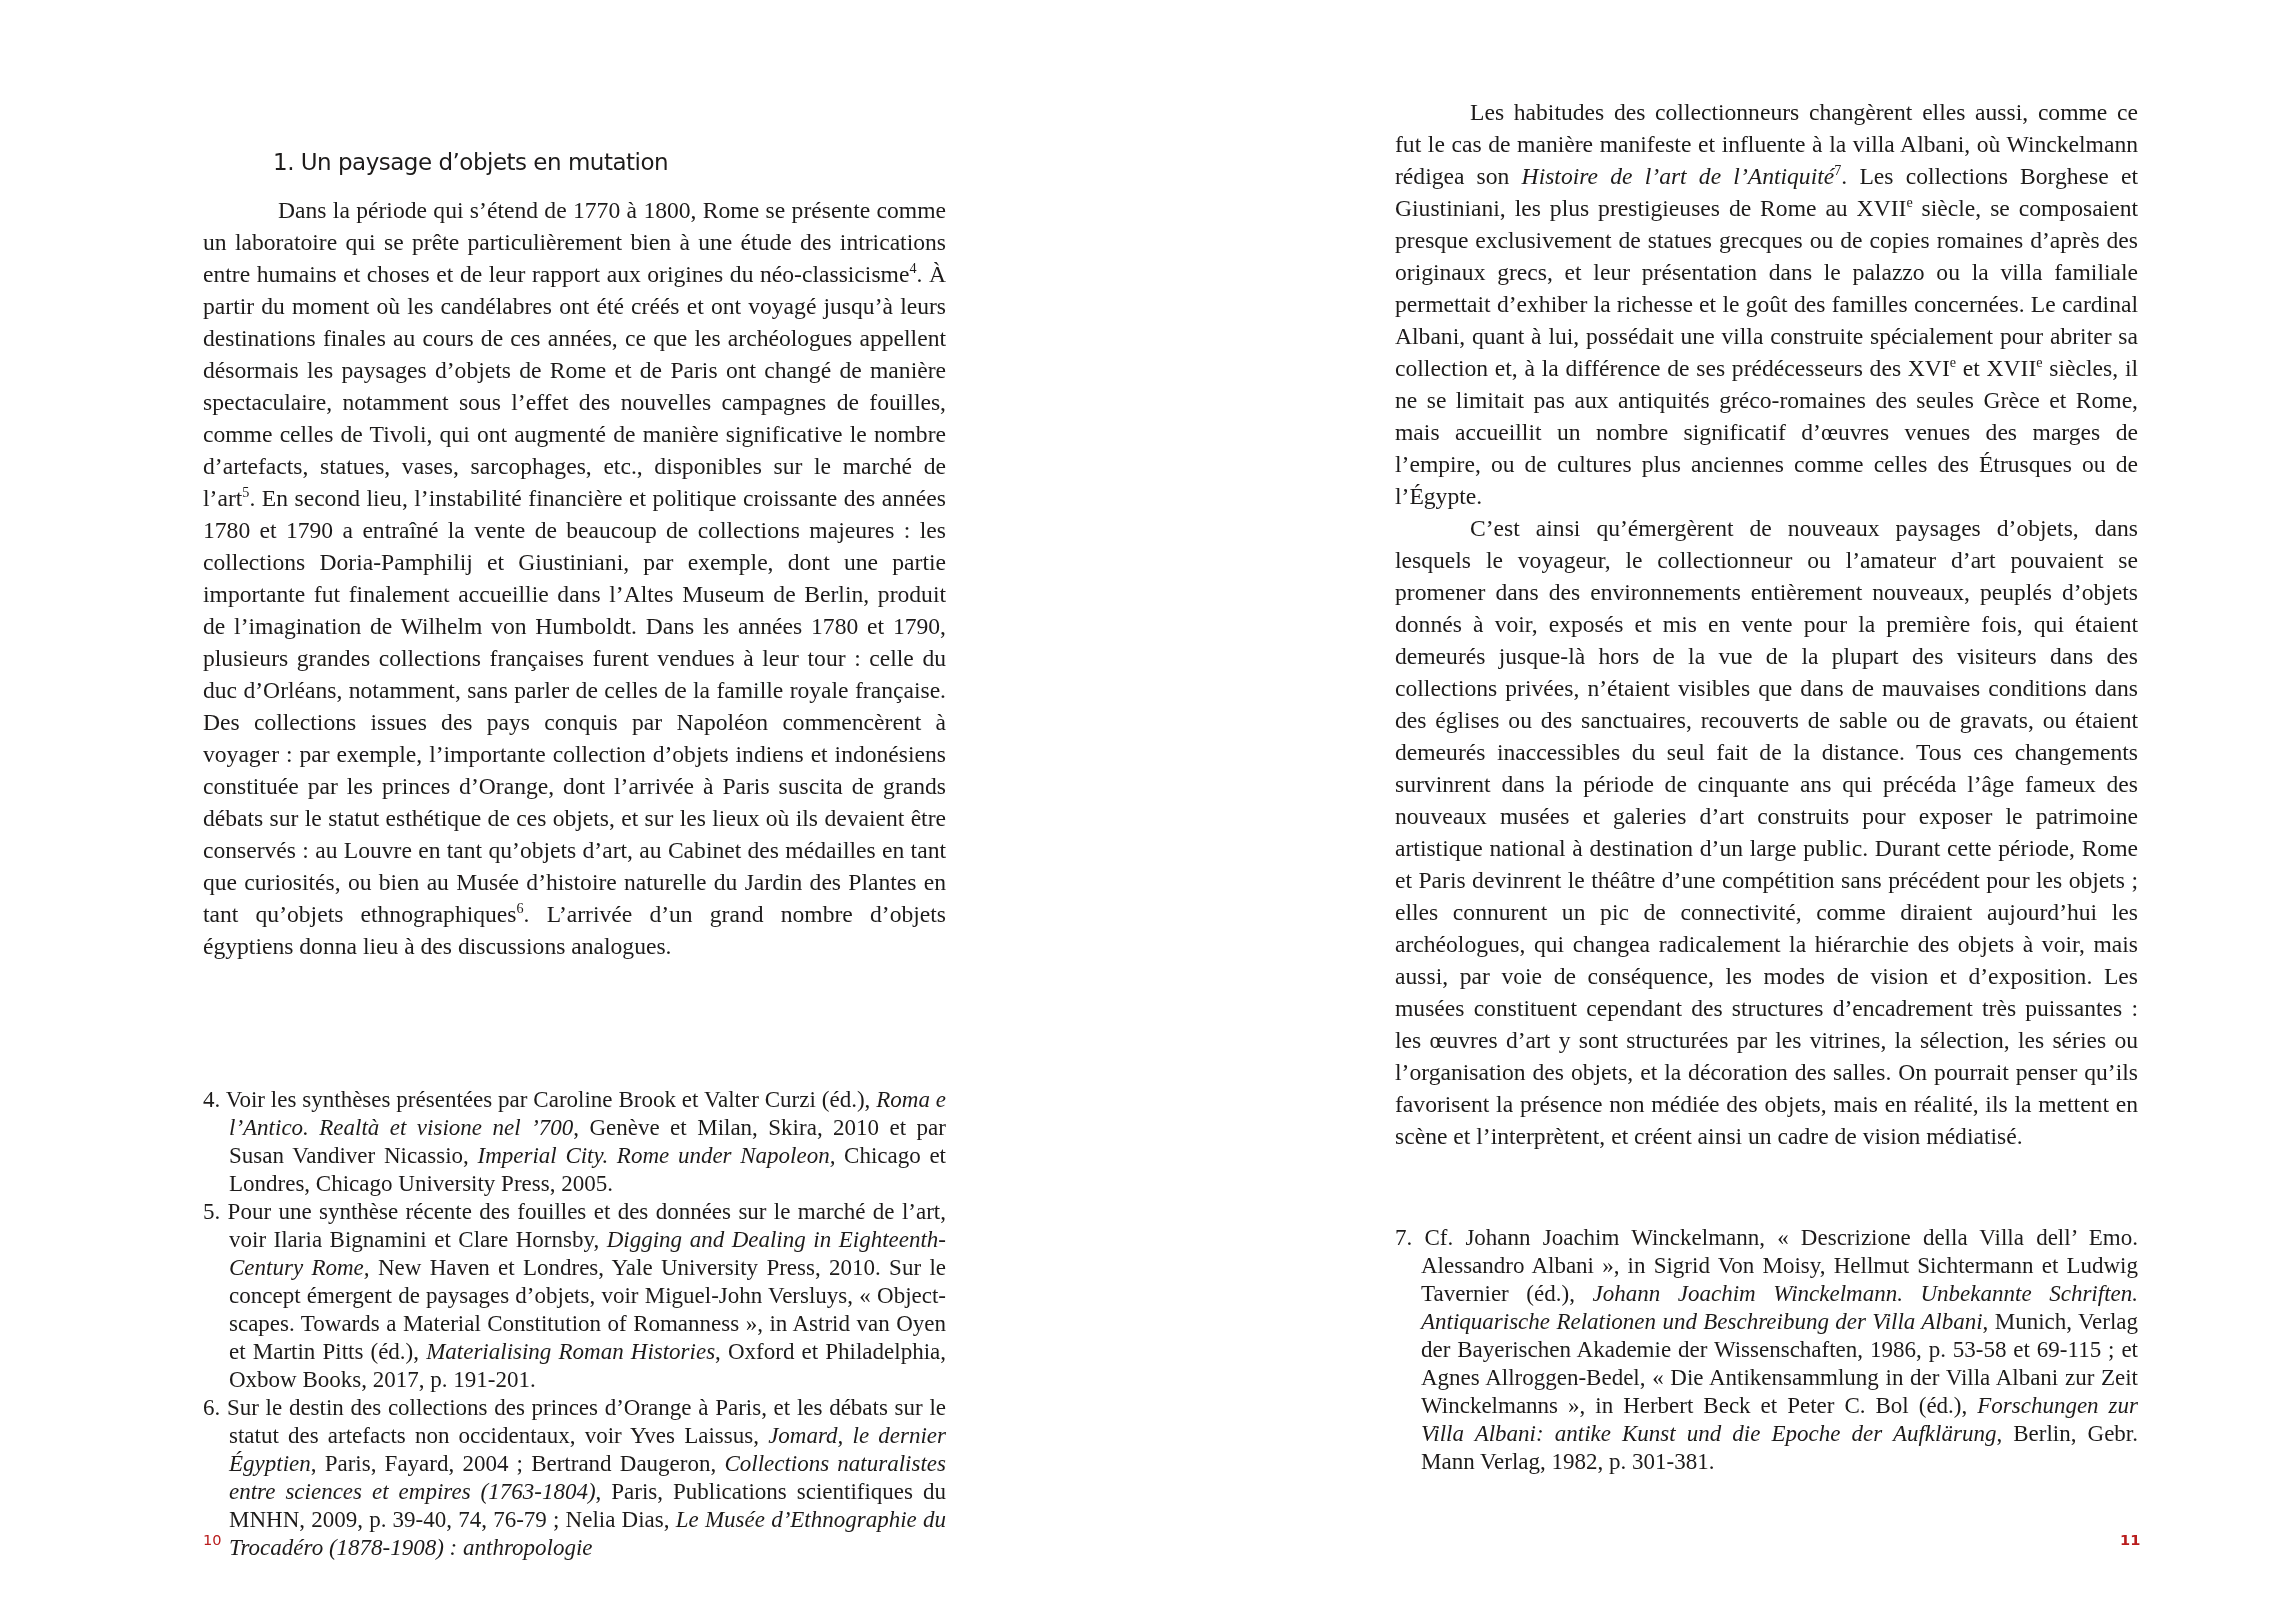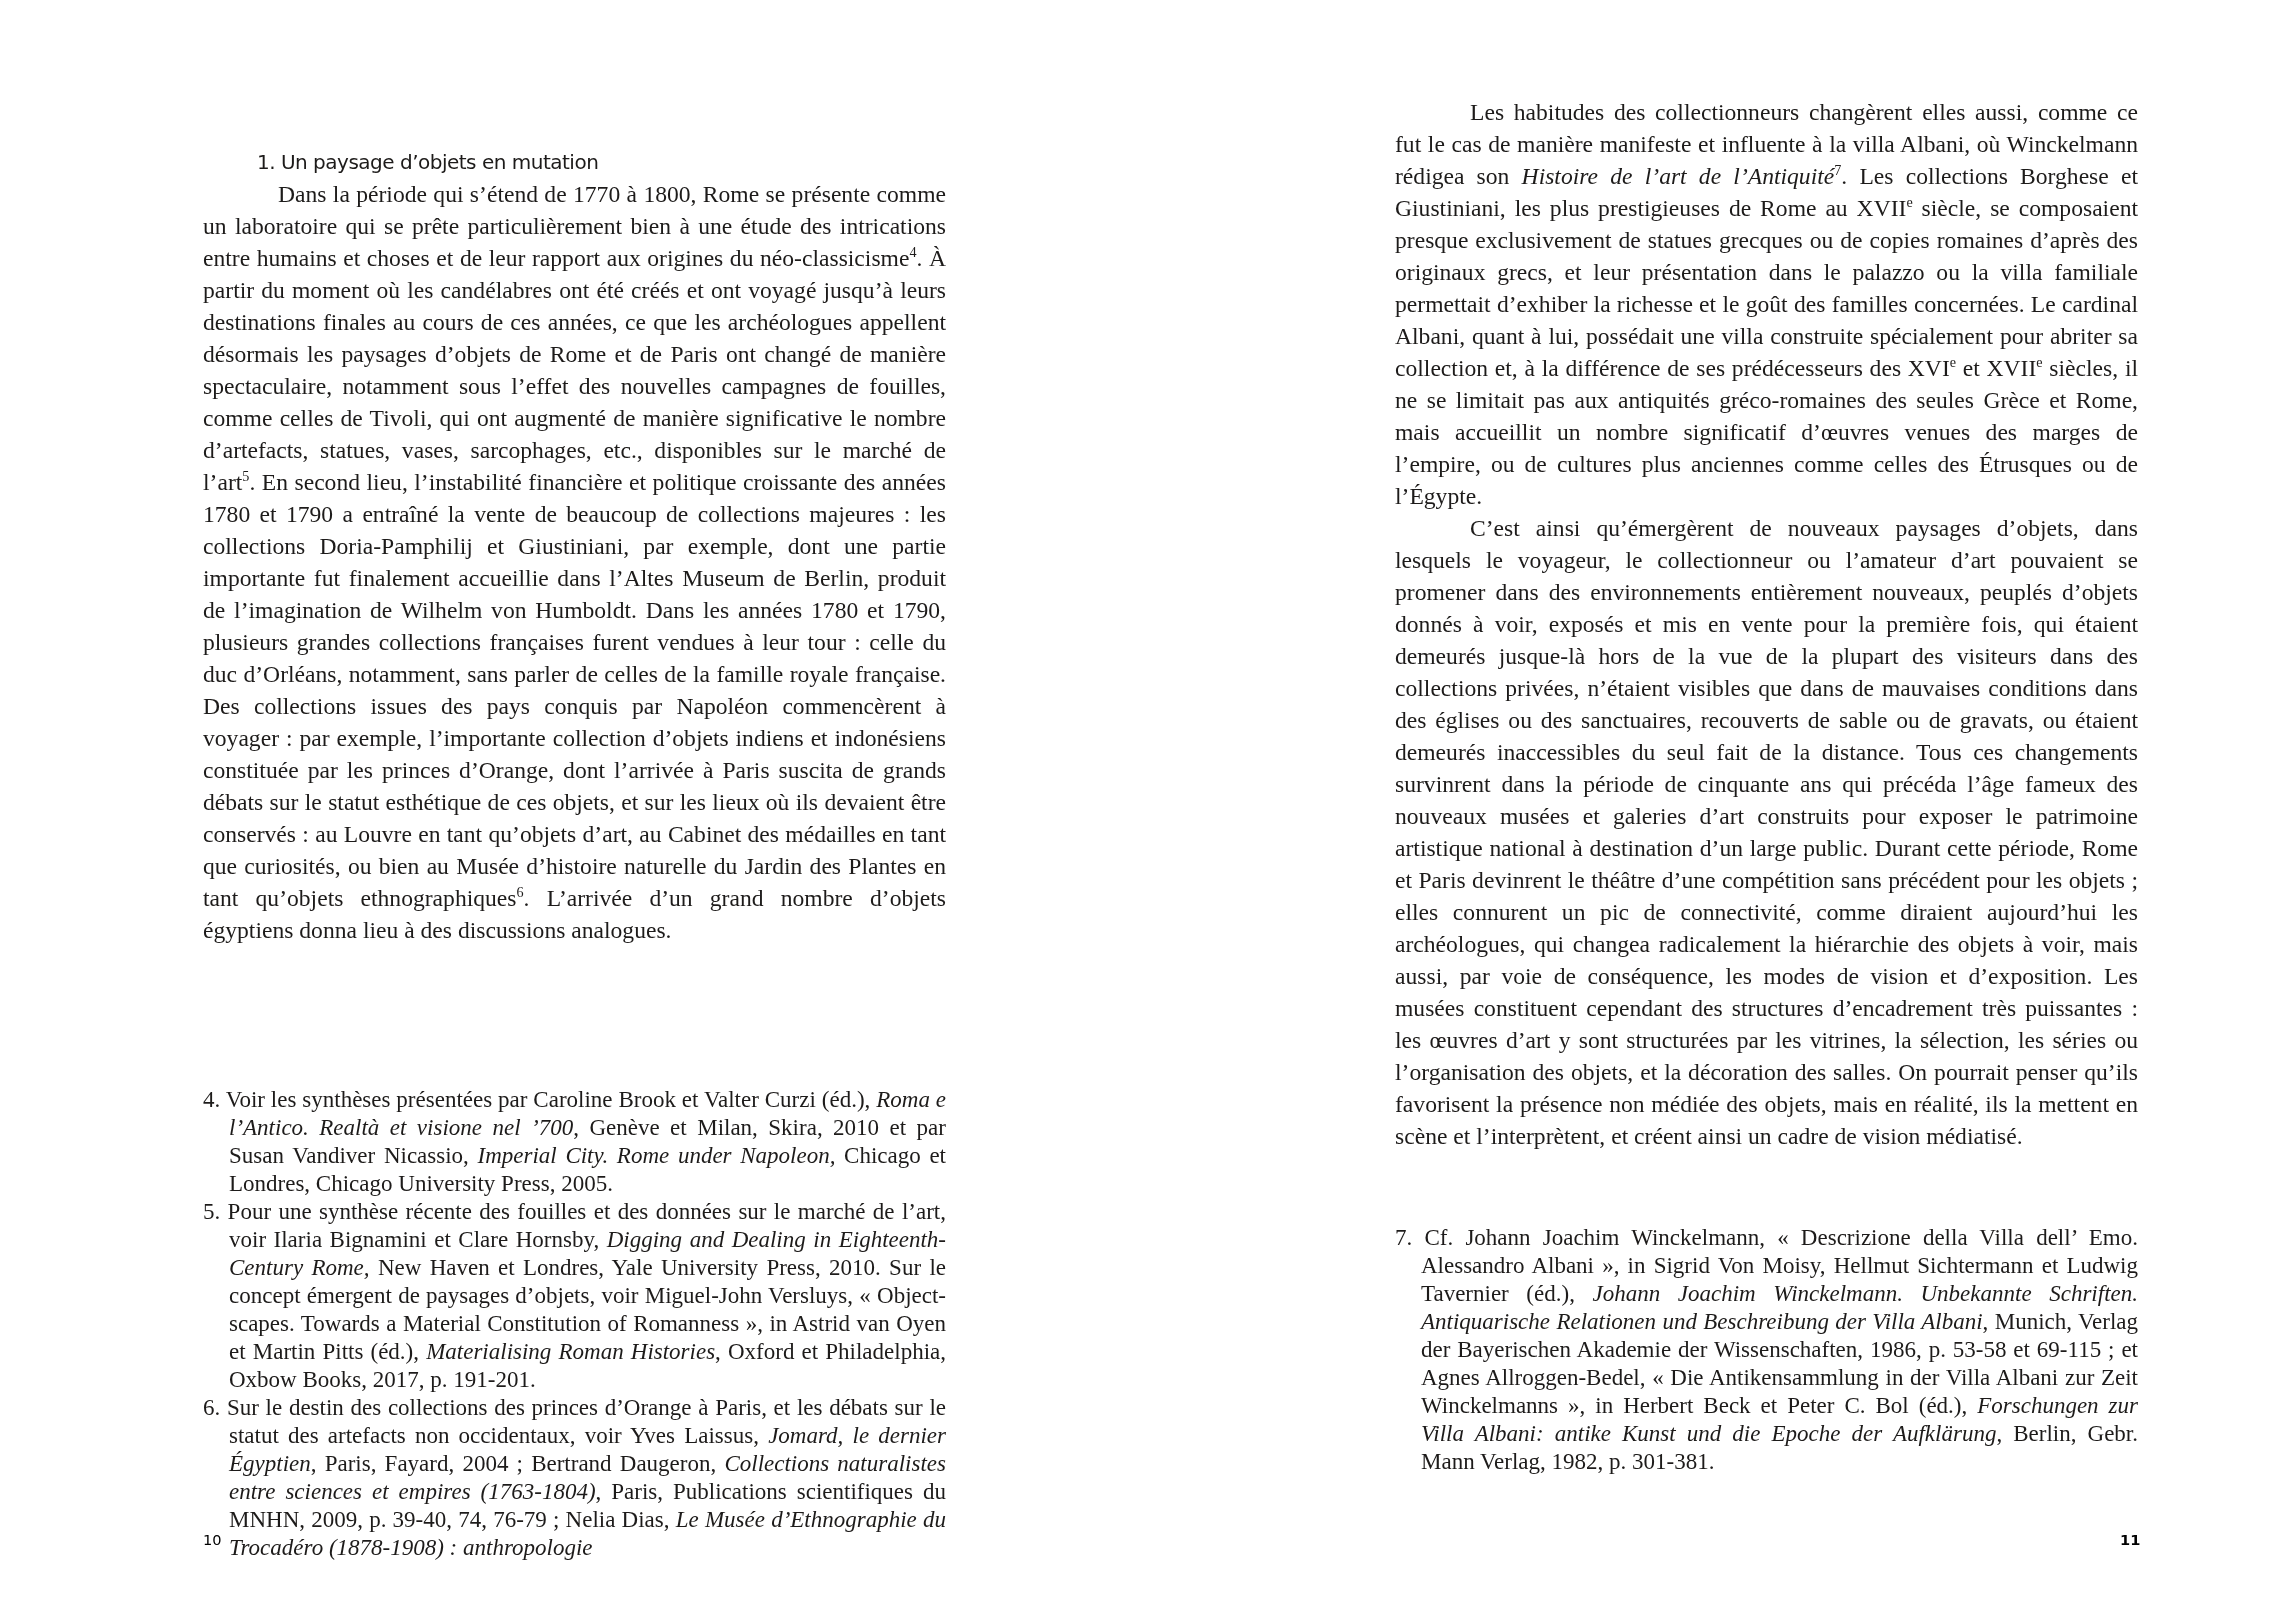--- a/index.html
+++ b/index.html
@@ -8,31 +8,31 @@
     .page-left { left: 0; width: 1147px; }
     .page-right { left: 1192px; width: 1148px; }
     .col { position: absolute; width: 743px; font-family: "Liberation Serif", "DejaVu Serif", serif; }
     .page-left .col { left: 203px; }
     .page-right .col { left: 203px; }
     .body-text { font-size: 23.6px; line-height: 32px; text-align: justify; }
     .body-text p { margin: 0; text-indent: 0; }
     .body-text p.indent { text-indent: 75px; }
     .heading {
       font-family: "DejaVu Sans", "Liberation Sans", sans-serif;
-      font-size: 20px; line-height: 32px; margin: 0; padding-left: 54px; font-weight: normal;
+      font-size: 23px; line-height: 32px; margin: 16px; padding-left: 54px; font-weight: normal;
       letter-spacing: -0.5px;
     }
     .footnotes { font-size: 23px; line-height: 28px; text-align: justify; }
     .fn { margin: 0; padding-left: 26px; text-indent: -26px; }
     .fn.cont { text-indent: 0; }
     .it { font-style: italic; }
     sup { font-size: 60%; line-height: 0; vertical-align: super; }
     .pageno {
       position: absolute; top: 1531px; font-family: "DejaVu Sans", "Liberation Sans", sans-serif;
-      font-size: 14.6px; color: #000000;
+      font-size: 14.6px; color: #b91c1c;
     }
   </style>
 </head>
 <body>
 
 <div class="page page-left">
   <div class="col body-text" style="top:96px;">
     <h2 class="heading" style="margin-top:50px;">1. Un paysage d’objets en mutation</h2>
     <p class="indent"><span>Dans la période qui s’étend de 1770 à 1800, Rome se présente comme un laboratoire qui se prête particulièrement bien à une étude des intrications entre humains et choses et de leur rapport aux origines du néo-classicisme</span><sup>4</sup><span>. À partir du moment où les candélabres ont été créés et ont voyagé jusqu’à leurs destinations finales au cours de ces années, ce que les archéologues appellent désormais les paysages d’objets de Rome et de Paris ont changé de manière spectaculaire, notamment sous l’effet des nouvelles campagnes de fouilles, comme celles de Tivoli, qui ont augmenté de manière significative le nombre d’artefacts, statues, vases, sarcophages, etc., disponibles sur le marché de l’art</span><sup>5</sup><span>. En second lieu, l’instabilité financière et politique croissante des années 1780 et 1790 a entraîné la vente de beaucoup de collections majeures : les collections Doria-Pamphilij et Giustiniani, par exemple, dont une partie importante fut finalement accueillie dans l’Altes Museum de Berlin, produit de l’imagination de Wilhelm von Humboldt. Dans les années 1780 et 1790, plusieurs grandes collections françaises furent vendues à leur tour : celle du duc d’Orléans, notamment, sans parler de celles de la famille royale française. Des collections issues des pays conquis par Napoléon commencèrent à voyager : par exemple, l’importante collection d’objets indiens et indonésiens constituée par les princes d’Orange, dont l’arrivée à Paris suscita de grands débats sur le statut esthétique de ces objets, et sur les lieux où ils devaient être conservés : au Louvre en tant qu’objets d’art, au Cabinet des médailles en tant que curiosités, ou bien au Musée d’histoire naturelle du Jardin des Plantes en tant qu’objets ethnographiques</span><sup>6</sup><span>. L’arrivée d’un grand nombre d’objets égyptiens donna lieu à des discussions analogues.</span></p>
   </div>

